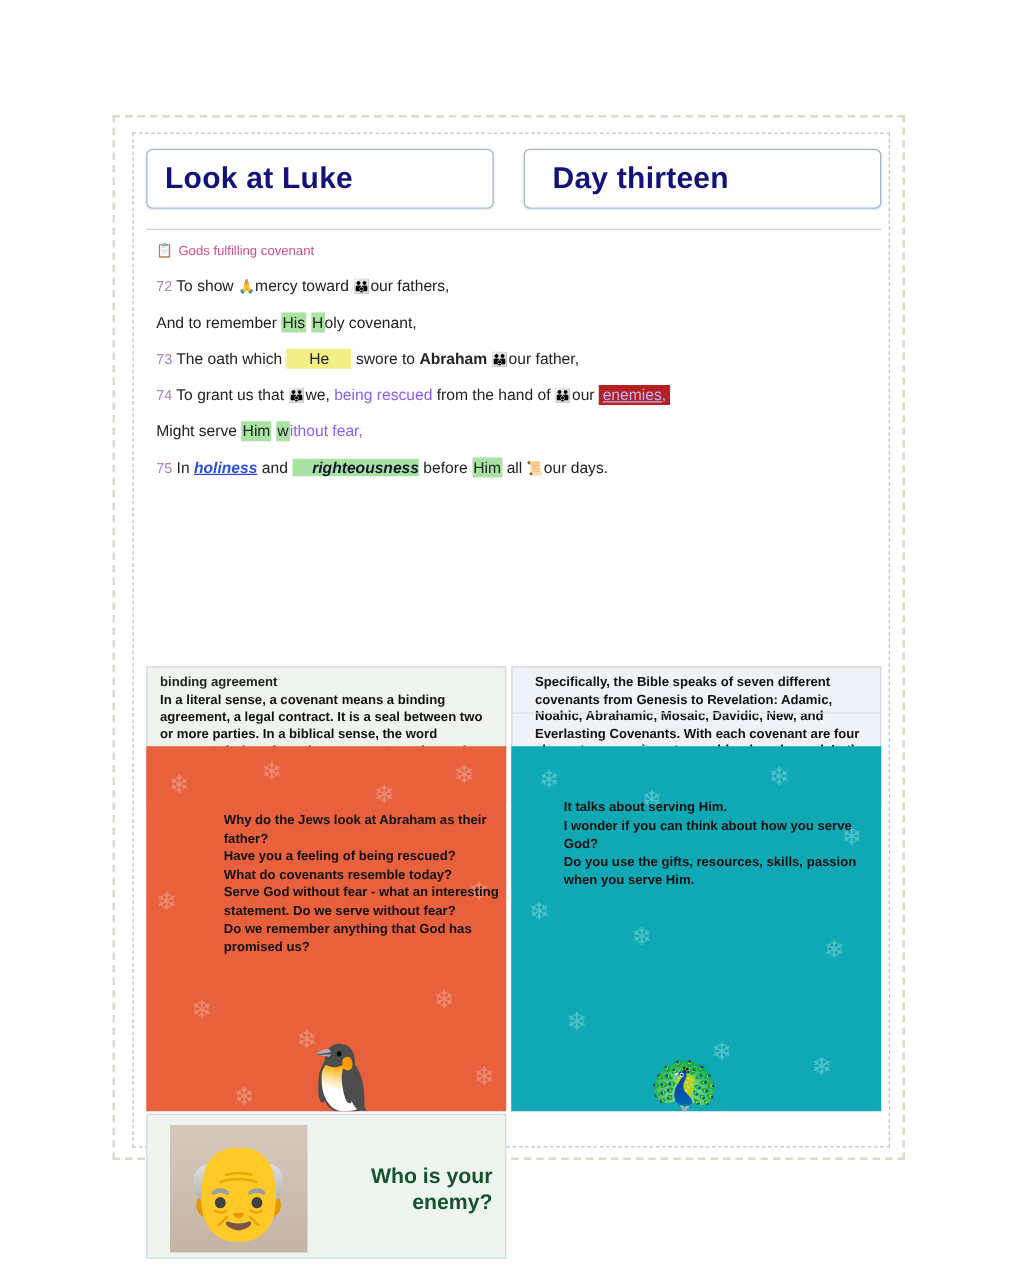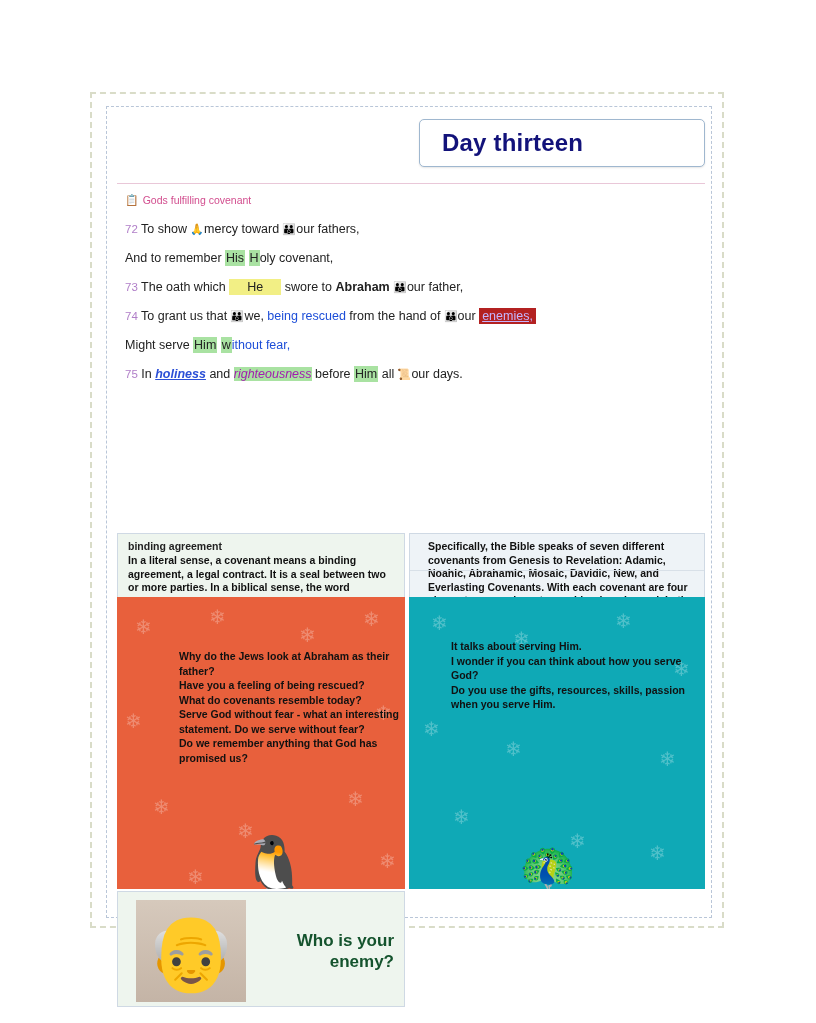--- a/index.html
+++ b/index.html
@@ -97,23 +97,23 @@
     color: #222222;
     white-space: nowrap;
   }
   .vnum {
     color: #b07ec8;
     font-size: 11.5px;
   }
   .hl-green { background: #a9e2a2; padding: 1px 1px; }
   .hl-yellow { background: #f2ef85; padding: 1px 18px; }
   .hl-red { background: #b32121; color: #c4b5fd; padding: 1px 3px; text-decoration: underline; }
-  .teal { color: #1d4ed8; margin-top: 48px; }
+  .teal { color: #8b5cf6; margin-top: 48px; }
   .blue-italic { color: #2b4fd6; font-style: italic; font-weight: bold; text-decoration: underline; }
-  .green-italic { background: #a9e2a2; color: #a21caf; font-style: italic; font-weight: normal; }
+  .green-italic { background: #a9e2a2; color: #0f172a; font-style: italic; font-weight: bold; padding-left: 16px; }
   .bold { font-weight: bold; }
   .emoji { font-size: 11px; }
 
   
   .note {
     position: absolute;
     border: 1px solid #cfd9e4;
     box-sizing: border-box;
     background: #eef3f7;
     margin-top: 48px;
@@ -276,20 +276,23 @@
     background: #d8e0e8;
   }
 </style>
 </head>
 <body>
 
 <div class="page">
   <div class="page-inner">
 
     <div class="header-row">
+      <div class="title-box" id="title-left">
+        <div class="txt">Look at Luke</div>
+      </div>
       <div class="title-box" id="title-right">
         <div class="txt">Day thirteen</div>
       </div>
     </div>
 
     <div class="scripture">
       <div class="cov-label">
         <span class="bookicon">📋</span><span>Gods fulfilling covenant</span>
       </div>
 

